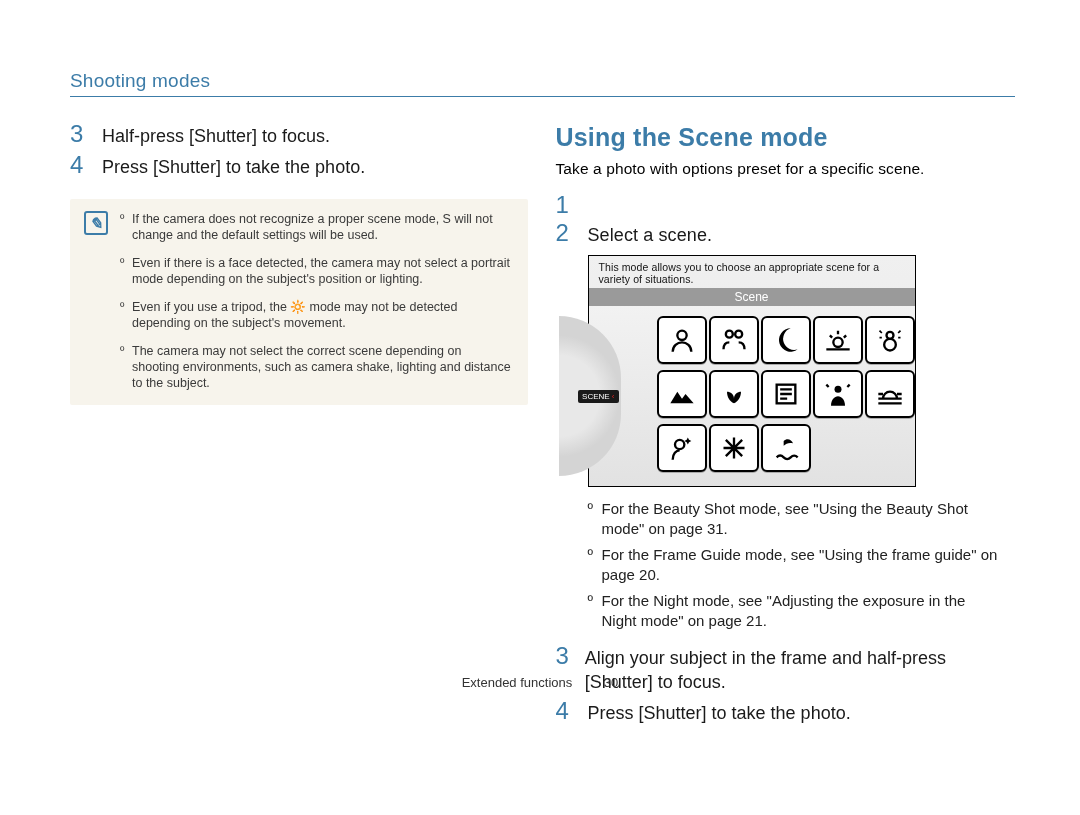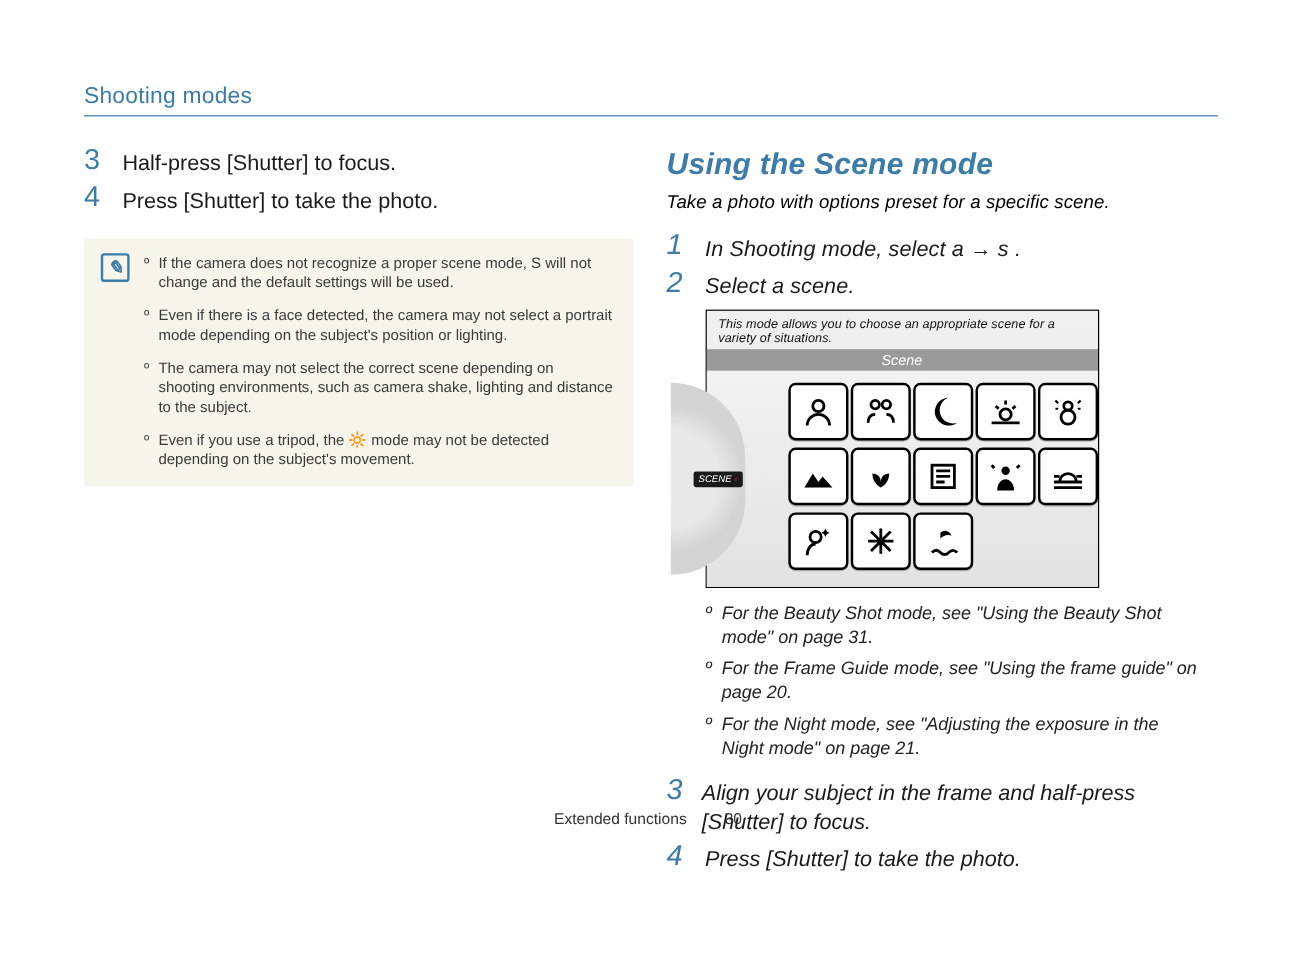--- a/index.html
+++ b/index.html
@@ -26,21 +26,21 @@
     margin-bottom: 26px;
     letter-spacing: .2px;
   }
   .twocol {
     display: flex;
     gap: 28px;
   }
   .col {
     width: 468px;
   }
-  .col.right { width: 470px; font-style: italic; }
+  .col.right { width: 470px; }
   .step {
     display: flex;
     gap: 14px;
     margin-bottom: 6px;
   }
   .step .num {
     color: #3c7ca8;
     font-size: 24px;
     line-height: 22px;
     width: 18px;
@@ -221,35 +221,34 @@
       <div class="step">
         <div class="num">4</div>
         <div class="body">Press [Shutter] to take the photo.</div>
       </div>
 
       <div class="notebox">
         <span class="note-icon">✎</span>
         <ul class="note-ul">
           <li>If the camera does not recognize a proper scene mode, S will not change and the default settings will be used.</li>
           <li>Even if there is a face detected, the camera may not select a portrait mode depending on the subject's position or lighting.</li>
+          <li>Even if you use a tripod, the 🔆 mode may not be detected depending on the subject's movement.</li>
           <li>The camera may not select the correct scene depending on shooting environments, such as camera shake, lighting and distance to the subject.</li>
-          <li>Even if you use a tripod, the 🔆 mode may not be detected depending on the subject's movement.</li>
         </ul>
       </div>
 
     </div>
 
     <div class="col right">
 
       <h2 class="section-title">Using the Scene mode</h2>
       <div class="section-lead">Take a photo with options preset for a specific scene.</div>
 
       <div class="step small">
         <div class="num">1</div>
-        <div class="body">In Shooting mode, select a → s .</div>
       </div>
       <div class="step small">
         <div class="num">2</div>
         <div class="body">Select a scene.</div>
       </div>
 
       <div class="sceneshot">
         <div class="caption">This mode allows you to choose an appropriate scene for a variety of situations.</div>
         <div class="bar">Scene</div>
         <div class="inner">

